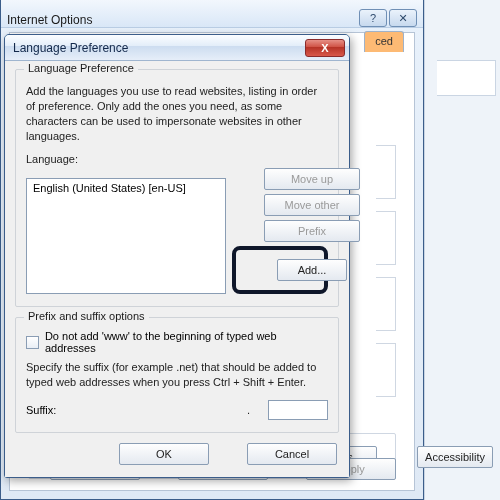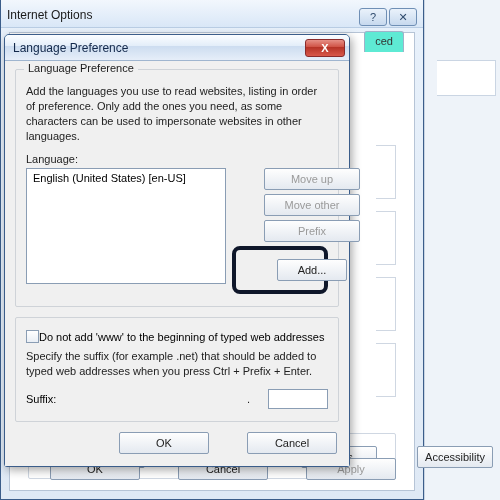--- a/index.html
+++ b/index.html
@@ -5,37 +5,37 @@
   * { box-sizing: border-box; font-family: "Segoe UI", Tahoma, sans-serif; font-size: 11px; }
   body { margin: 0; background: #fff; width: 500px; height: 500px; overflow: hidden; position: relative; }
 
   
   .parent-window {
     position: absolute; left: 0; top: 0; width: 424px; height: 500px;
     background: linear-gradient(#e8f1fb, #dfe9f5);
     border: 1px solid #3b5d8a; border-top: none;
   }
   .parent-titlebar {
-    height: 28px; display: flex; align-items: flex-start; padding: 8px 6px;
+    height: 28px; display: flex; align-items: flex-end; padding: 0 6px;
     background: linear-gradient(#f2f7fd, #d9e7f7);
     color: #1a1a1a; border-bottom: 1px solid #b9cde4;
   }
   .parent-titlebar .title { flex: 1; font-size: 12px; }
   .parent-titlebtn {
     width: 28px; height: 18px; margin-left: 2px; border: 1px solid #6f8fb5;
     border-radius: 3px; background: linear-gradient(#eaf2fb, #c7d9ee);
     color: #304c6e; display: flex; align-items: center; justify-content: center;
     font-size: 11px; line-height: 1;
   }
   .parent-body { position: absolute; left: 8px; right: 8px; top: 32px; bottom: 8px;
     background: #fff; border: 1px solid #b6c4d6; }
   .parent-tabs { position: absolute; right: 10px; top: -2px; display: flex; }
   .parent-tab {
     height: 21px; padding: 3px 10px 0; border: 1px solid #9fb2c9; border-bottom: none;
-    background: #5eead4; margin-left: 2px; border-radius: 3px 3px 0 0; color: #333;
+    background: #fdba74; margin-left: 2px; border-radius: 3px 3px 0 0; color: #333;
   }
   .appearance-group {
     position: absolute; left: 18px; right: 18px; top: 400px;
     border: 1px solid #cfd7e2; border-radius: 2px; padding: 12px 8px 10px;
   }
   .appearance-group .legend {
     position: absolute; top: -8px; left: 8px; background: #fff; padding: 0 4px; color: #555;
   }
   .btn {
     height: 22px; min-width: 76px; padding: 0 10px;
@@ -87,35 +87,35 @@
   .dlg-body { padding: 8px 10px 10px; background: #f0f0f0; }
 
   .group {
     border: 1px solid #cfd3d8; border-radius: 2px; padding: 10px 10px 12px; margin-bottom: 10px;
     position: relative; background: #f0f0f0;
   }
   .group .legend { position: absolute; top: -8px; left: 8px; background: #f0f0f0; padding: 0 4px; color: #1a1a1a; }
   .desc { color: #222; line-height: 1.35; margin: 4px 0 10px; }
   .lbl { display: block; margin-bottom: 3px; color: #222; }
 
-  .lang-row { display: flex; gap: 6px; align-items: flex-start; }
+  .lang-row { display: flex; gap: 6px; align-items: flex-end; }
   .listbox {
     width: 204px; height: 116px; background: #fff; border: 1px solid #8a9db4;
     padding: 2px 4px; overflow: auto;
   }
   .listbox .item { padding: 1px 2px; color: #000; }
   .side-btns { display: flex; flex-direction: column; gap: 4px; width: 96px; }
   .side-btns .btn { width: 100%; min-width: 0; }
 
   .highlight-add {
     border: 4px solid #0f172a; border-radius: 8px; padding: 9px;
   }
   .highlight-add .btn { width: 100%; min-width: 0; }
 
-  .chk-row { display: flex; align-items: center; margin: 2px 0 6px; }
+  .chk-row { display: flex; align-items: center; gap: 6px; margin: 2px 0 6px; }
   .chk {
     width: 13px; height: 13px; border: 1px solid #8a9db4; background: linear-gradient(#fff,#e9eef5);
   }
   .suffix-row { display: flex; align-items: center; gap: 18px; margin-top: 8px; }
   .suffix-row input {
     width: 60px; height: 20px; border: 1px solid #8a9db4; background: #fff; padding: 0 4px;
   }
   .dot { color: #222; }
 
   .dlg-footer { display: flex; justify-content: flex-end; gap: 6px; padding: 0 2px 2px; }
@@ -187,25 +187,26 @@
           <button class="btn disabled">Move other</button>
           <button class="btn disabled">Prefix</button>
           <div class="highlight-add">
             <button class="btn">Add...</button>
           </div>
         </div>
       </div>
     </div>
 
     <div class="group">
+      <span class="legend">Prefix and suffix options</span>
       <div class="chk-row">
         <div class="chk"></div>
         <span>Do not add 'www' to the beginning of typed web addresses</span>
       </div>
-      <div class="desc">Specify the suffix (for example .net) that should be added to typed web addresses when you press Ctrl + Prefix + Enter.</div>
+      <div class="desc">Specify the suffix (for example .net) that should be added to typed web addresses when you press Ctrl + Shift + Enter.</div>
       <div class="suffix-row">
         <span>Suffix:</span>
         <span style="flex:1"></span>
         <span class="dot">.</span>
         <input type="text" value="" style="">
       </div>
     </div>
 
     <div class="dlg-footer">
       <button class="btn wide">OK</button>

